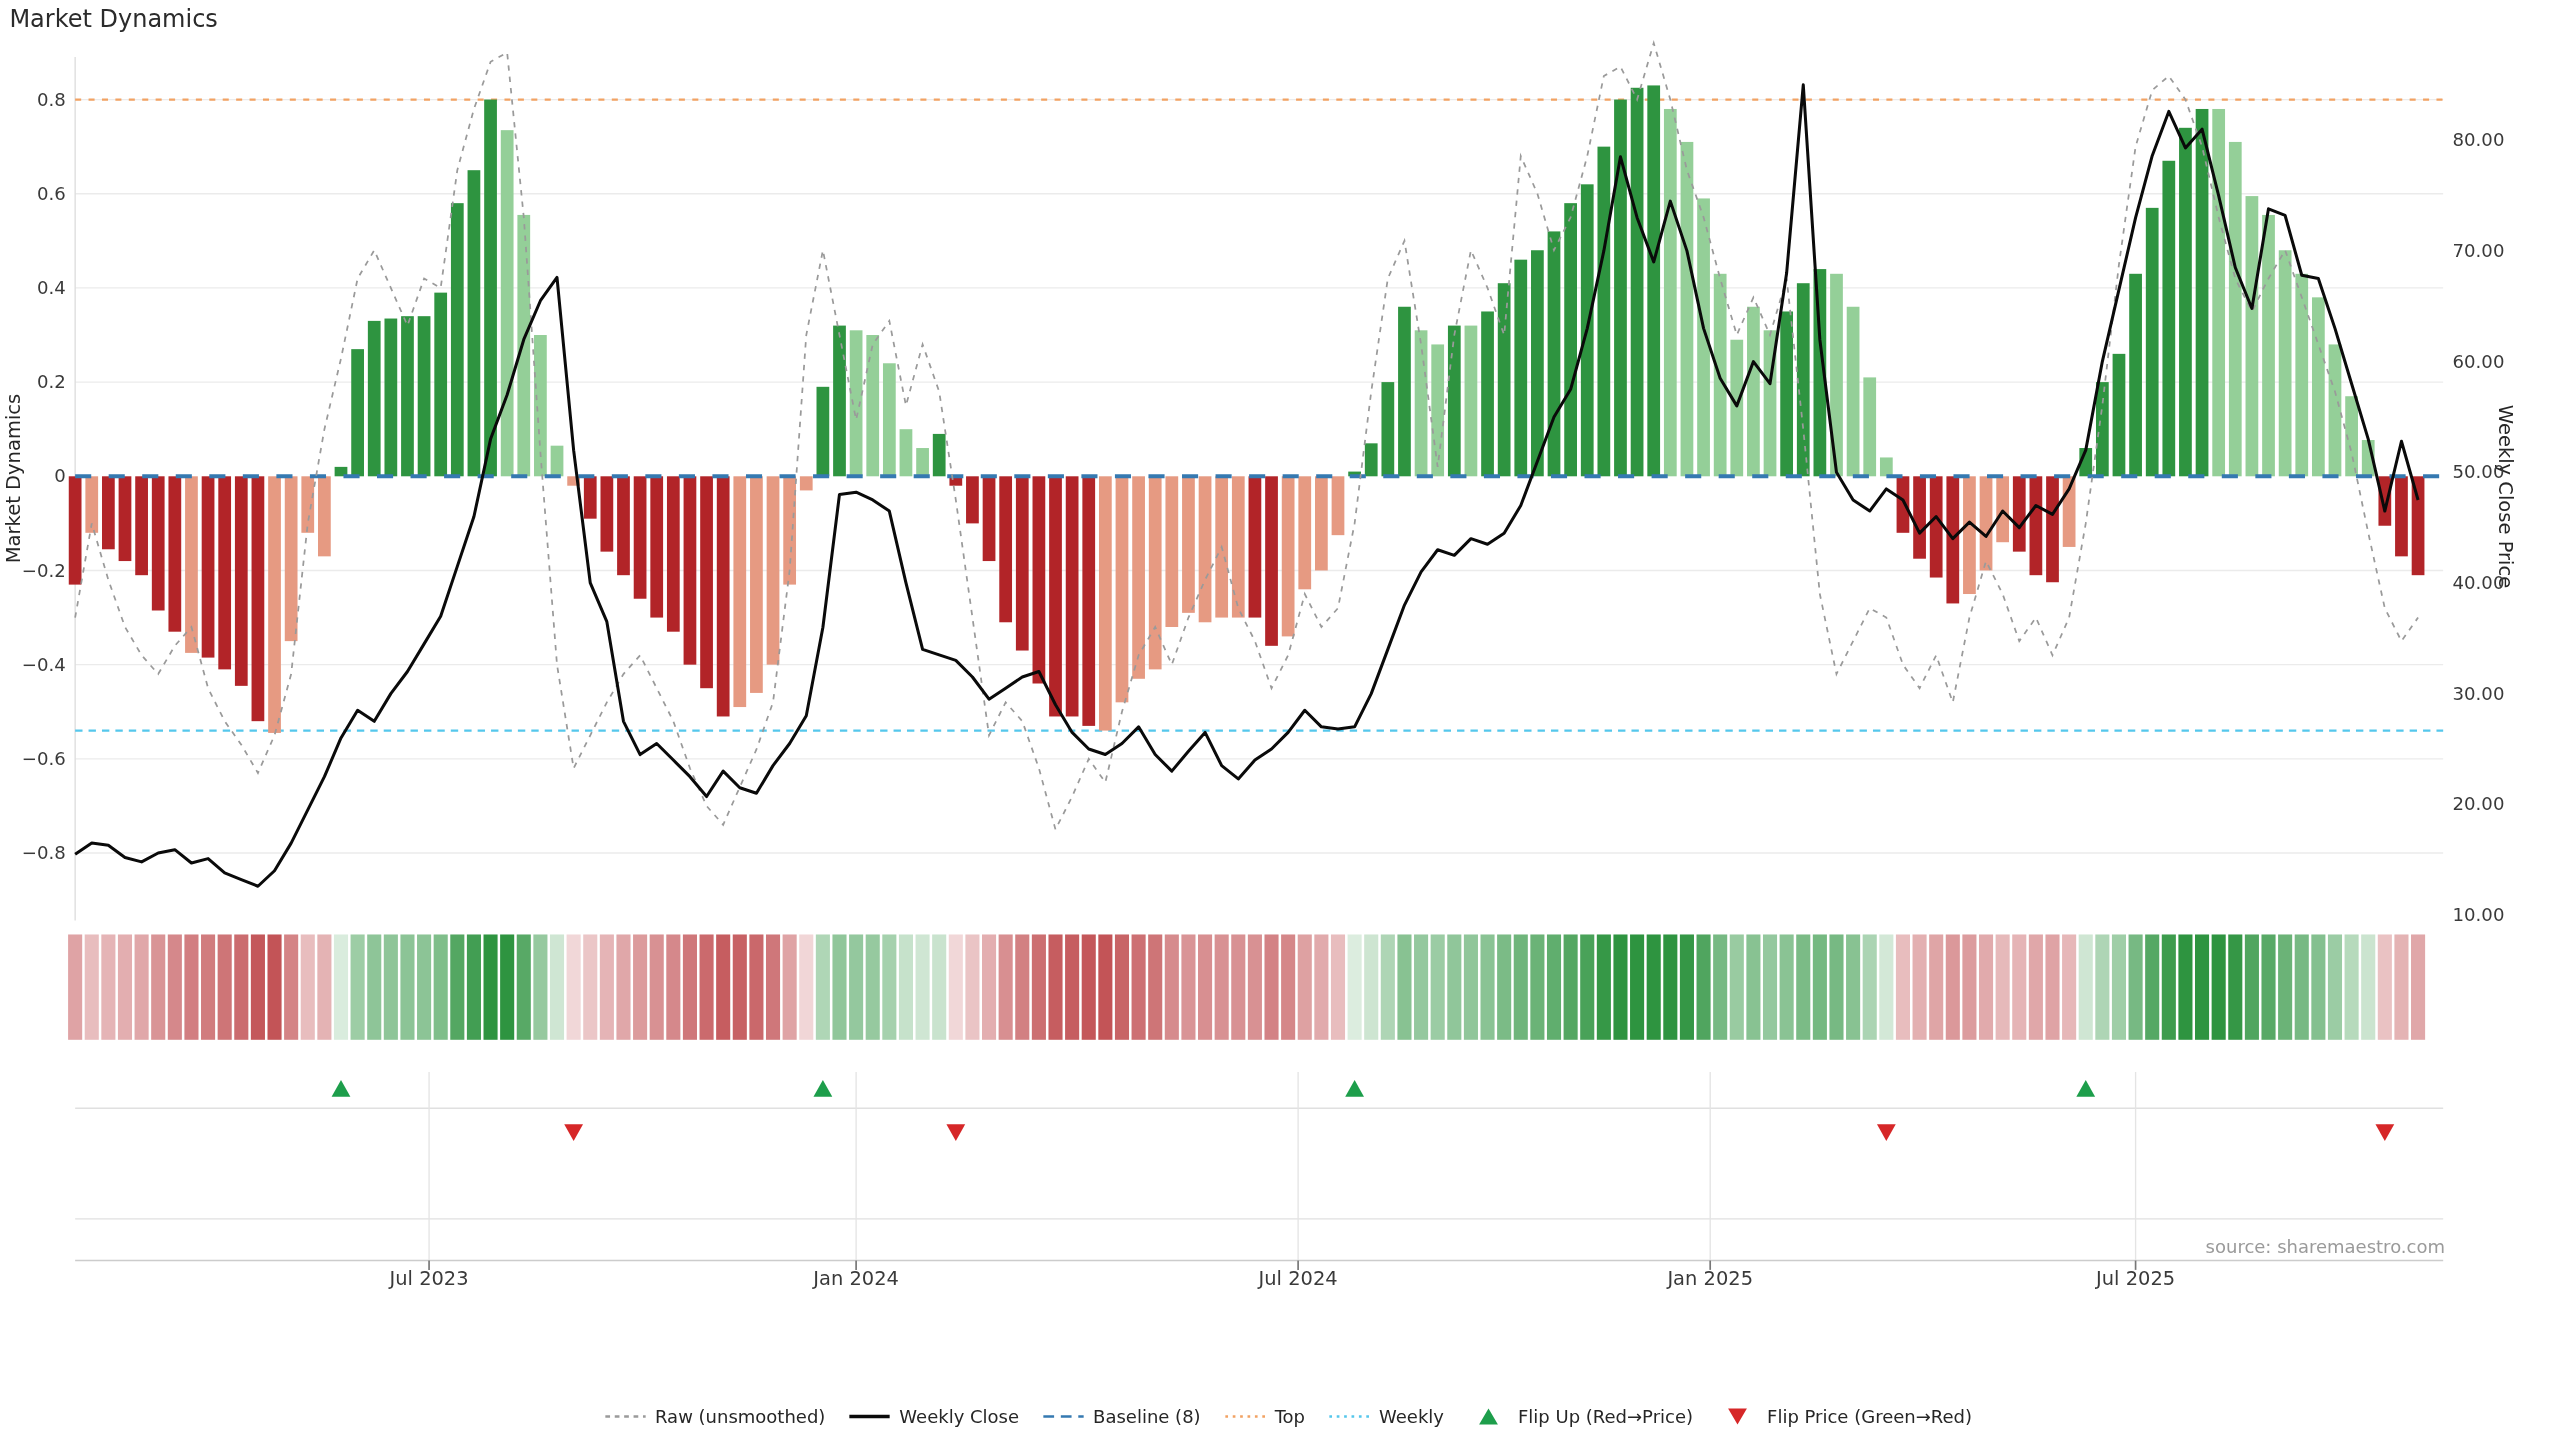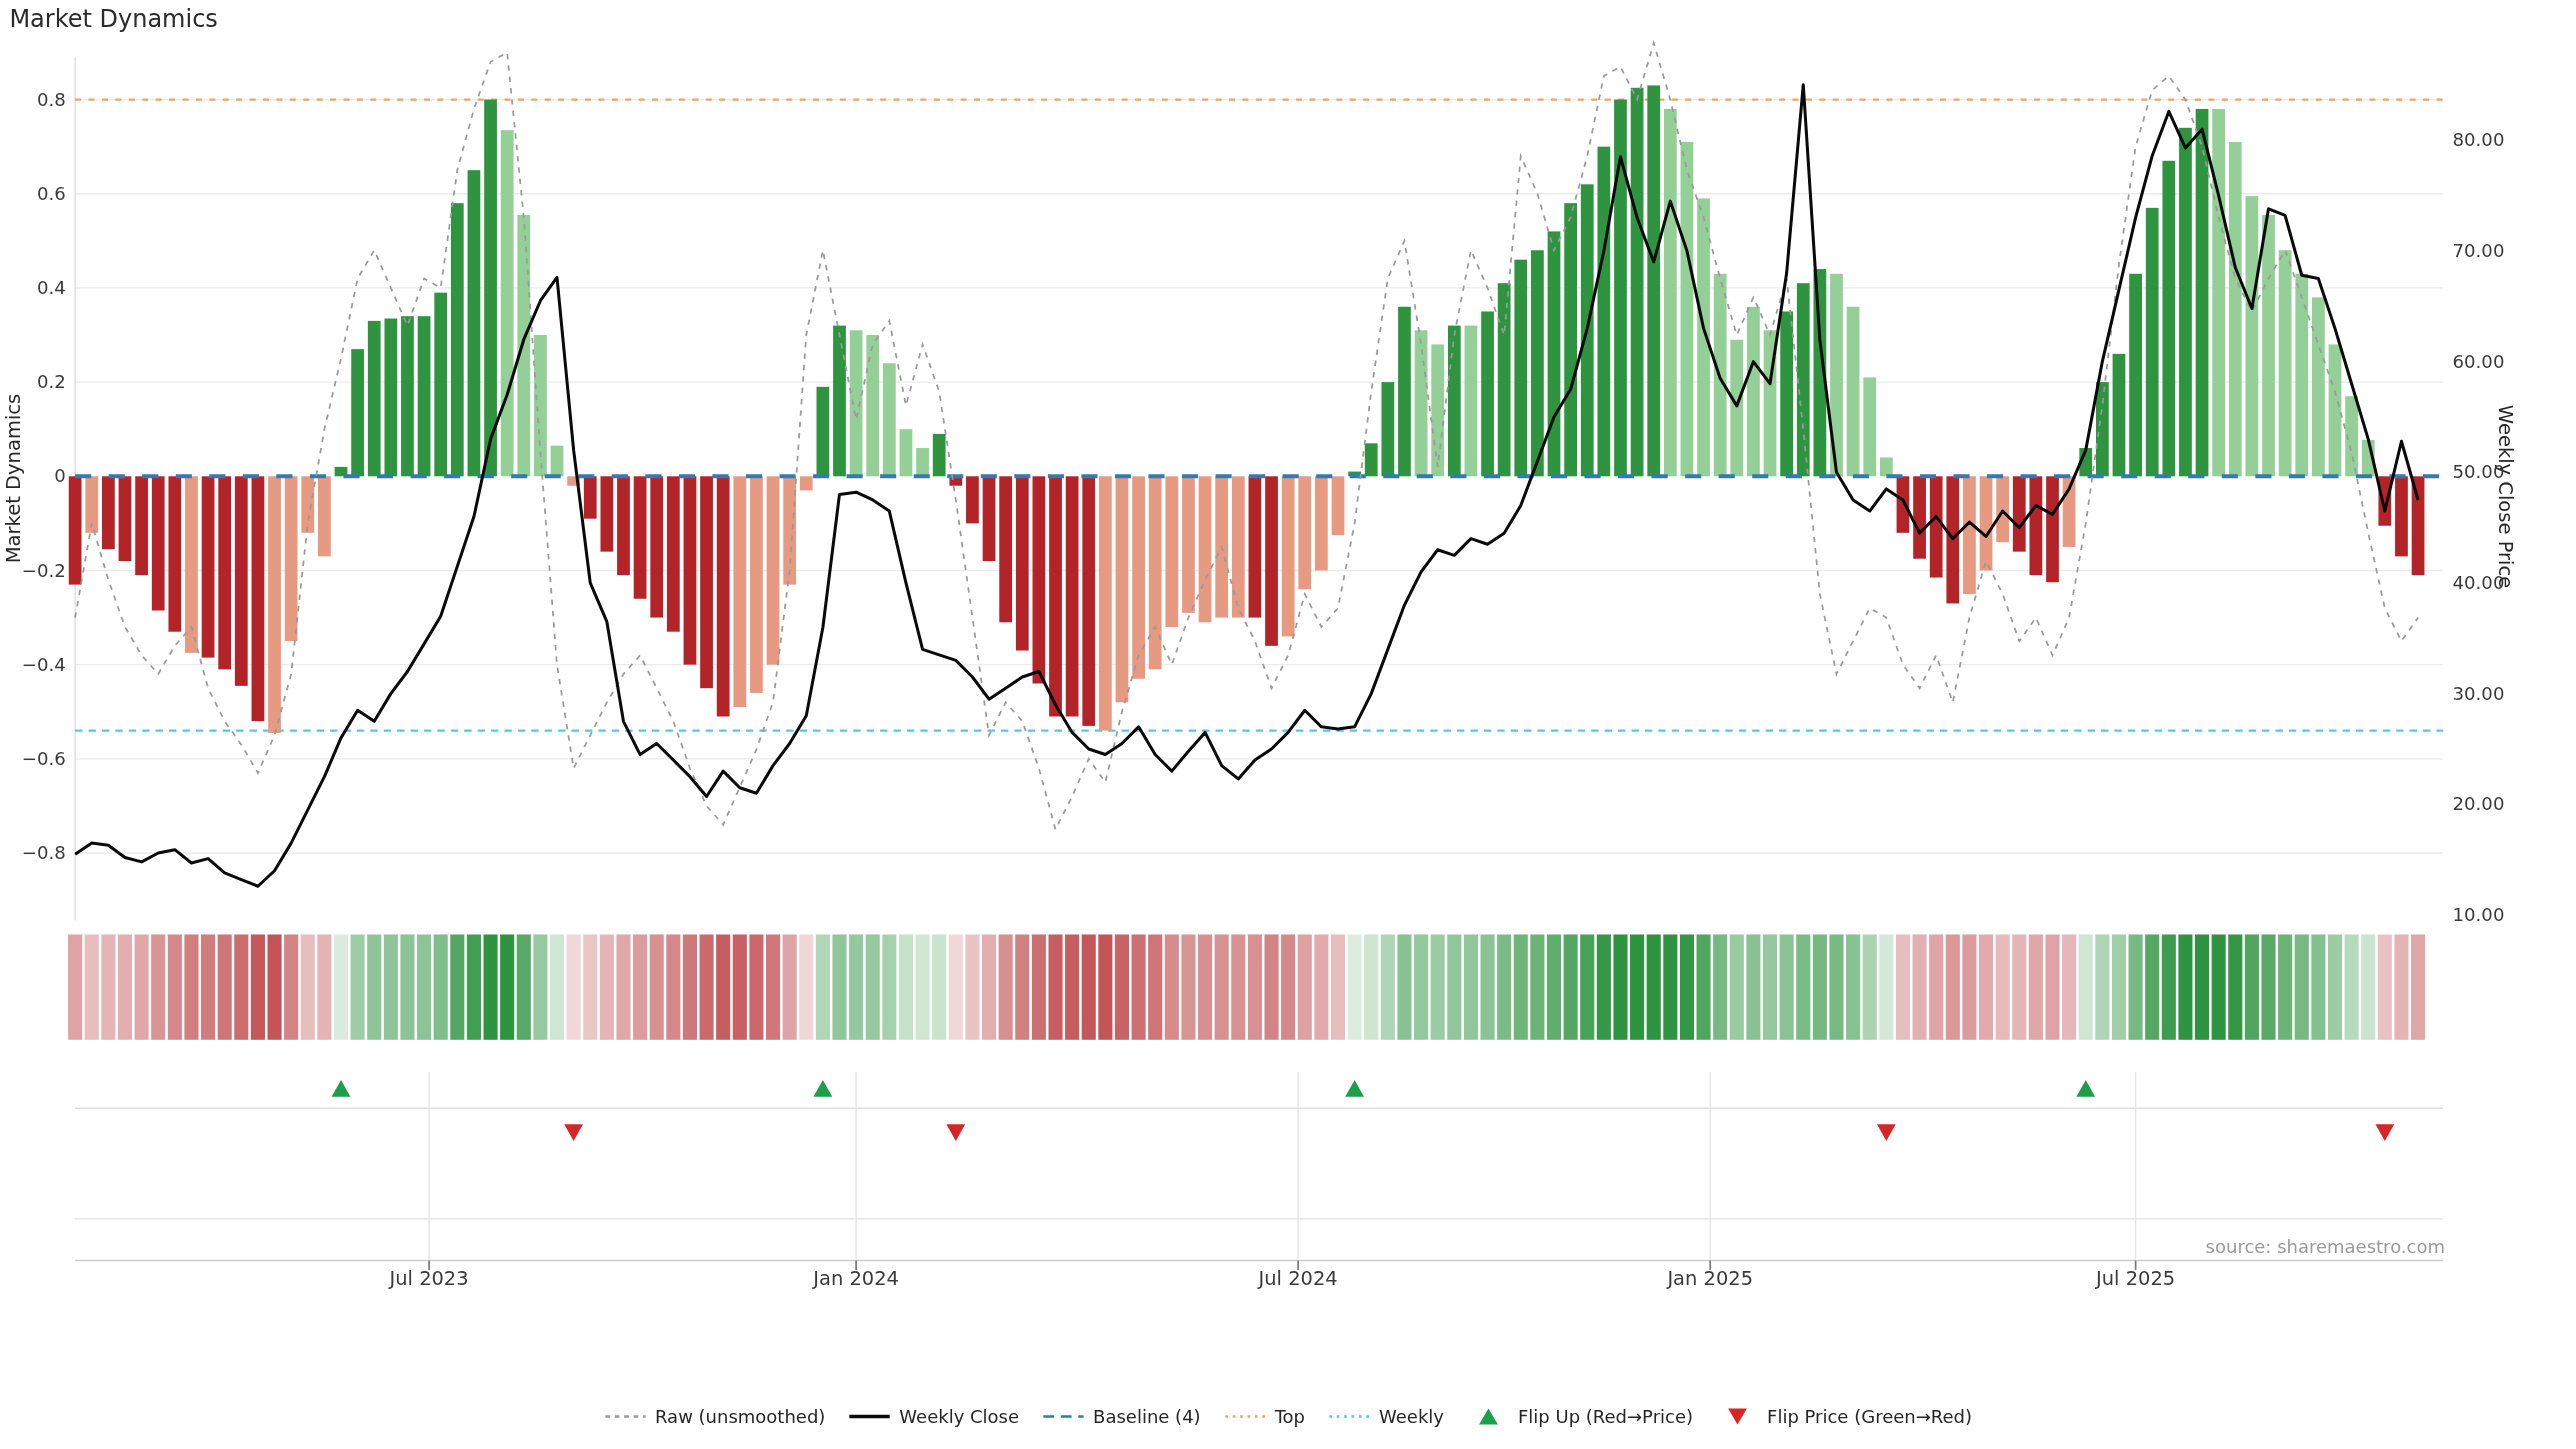--- a/index.html
+++ b/index.html
@@ -382,21 +382,21 @@
       <div class="legend-item">
         <svg width="43" height="19" viewBox="0 0 64 28">
           <line x1="2" x2="62" y1="14" y2="14" stroke="#0a0a0a" stroke-width="5"></line>
         </svg>
         <span>Weekly Close</span>
       </div>
       <div class="legend-item">
         <svg width="43" height="19" viewBox="0 0 64 28">
           <line x1="2" x2="62" y1="14" y2="14" stroke="#3579b1" stroke-width="4" stroke-dasharray="16 10"></line>
         </svg>
-        <span>Baseline (4)</span>
+        <span>Baseline (8)</span>
       </div>
       <div class="legend-item">
         <svg width="43" height="19" viewBox="0 0 64 28">
           <line x1="2" x2="62" y1="14" y2="14" stroke="#f2a263" stroke-width="4" stroke-dasharray="4 7"></line>
         </svg>
         <span>Top</span>
       </div>
       <div class="legend-item">
         <svg width="43" height="19" viewBox="0 0 64 28">
           <line x1="2" x2="62" y1="14" y2="14" stroke="#55c7ec" stroke-width="4" stroke-dasharray="4 7"></line>

